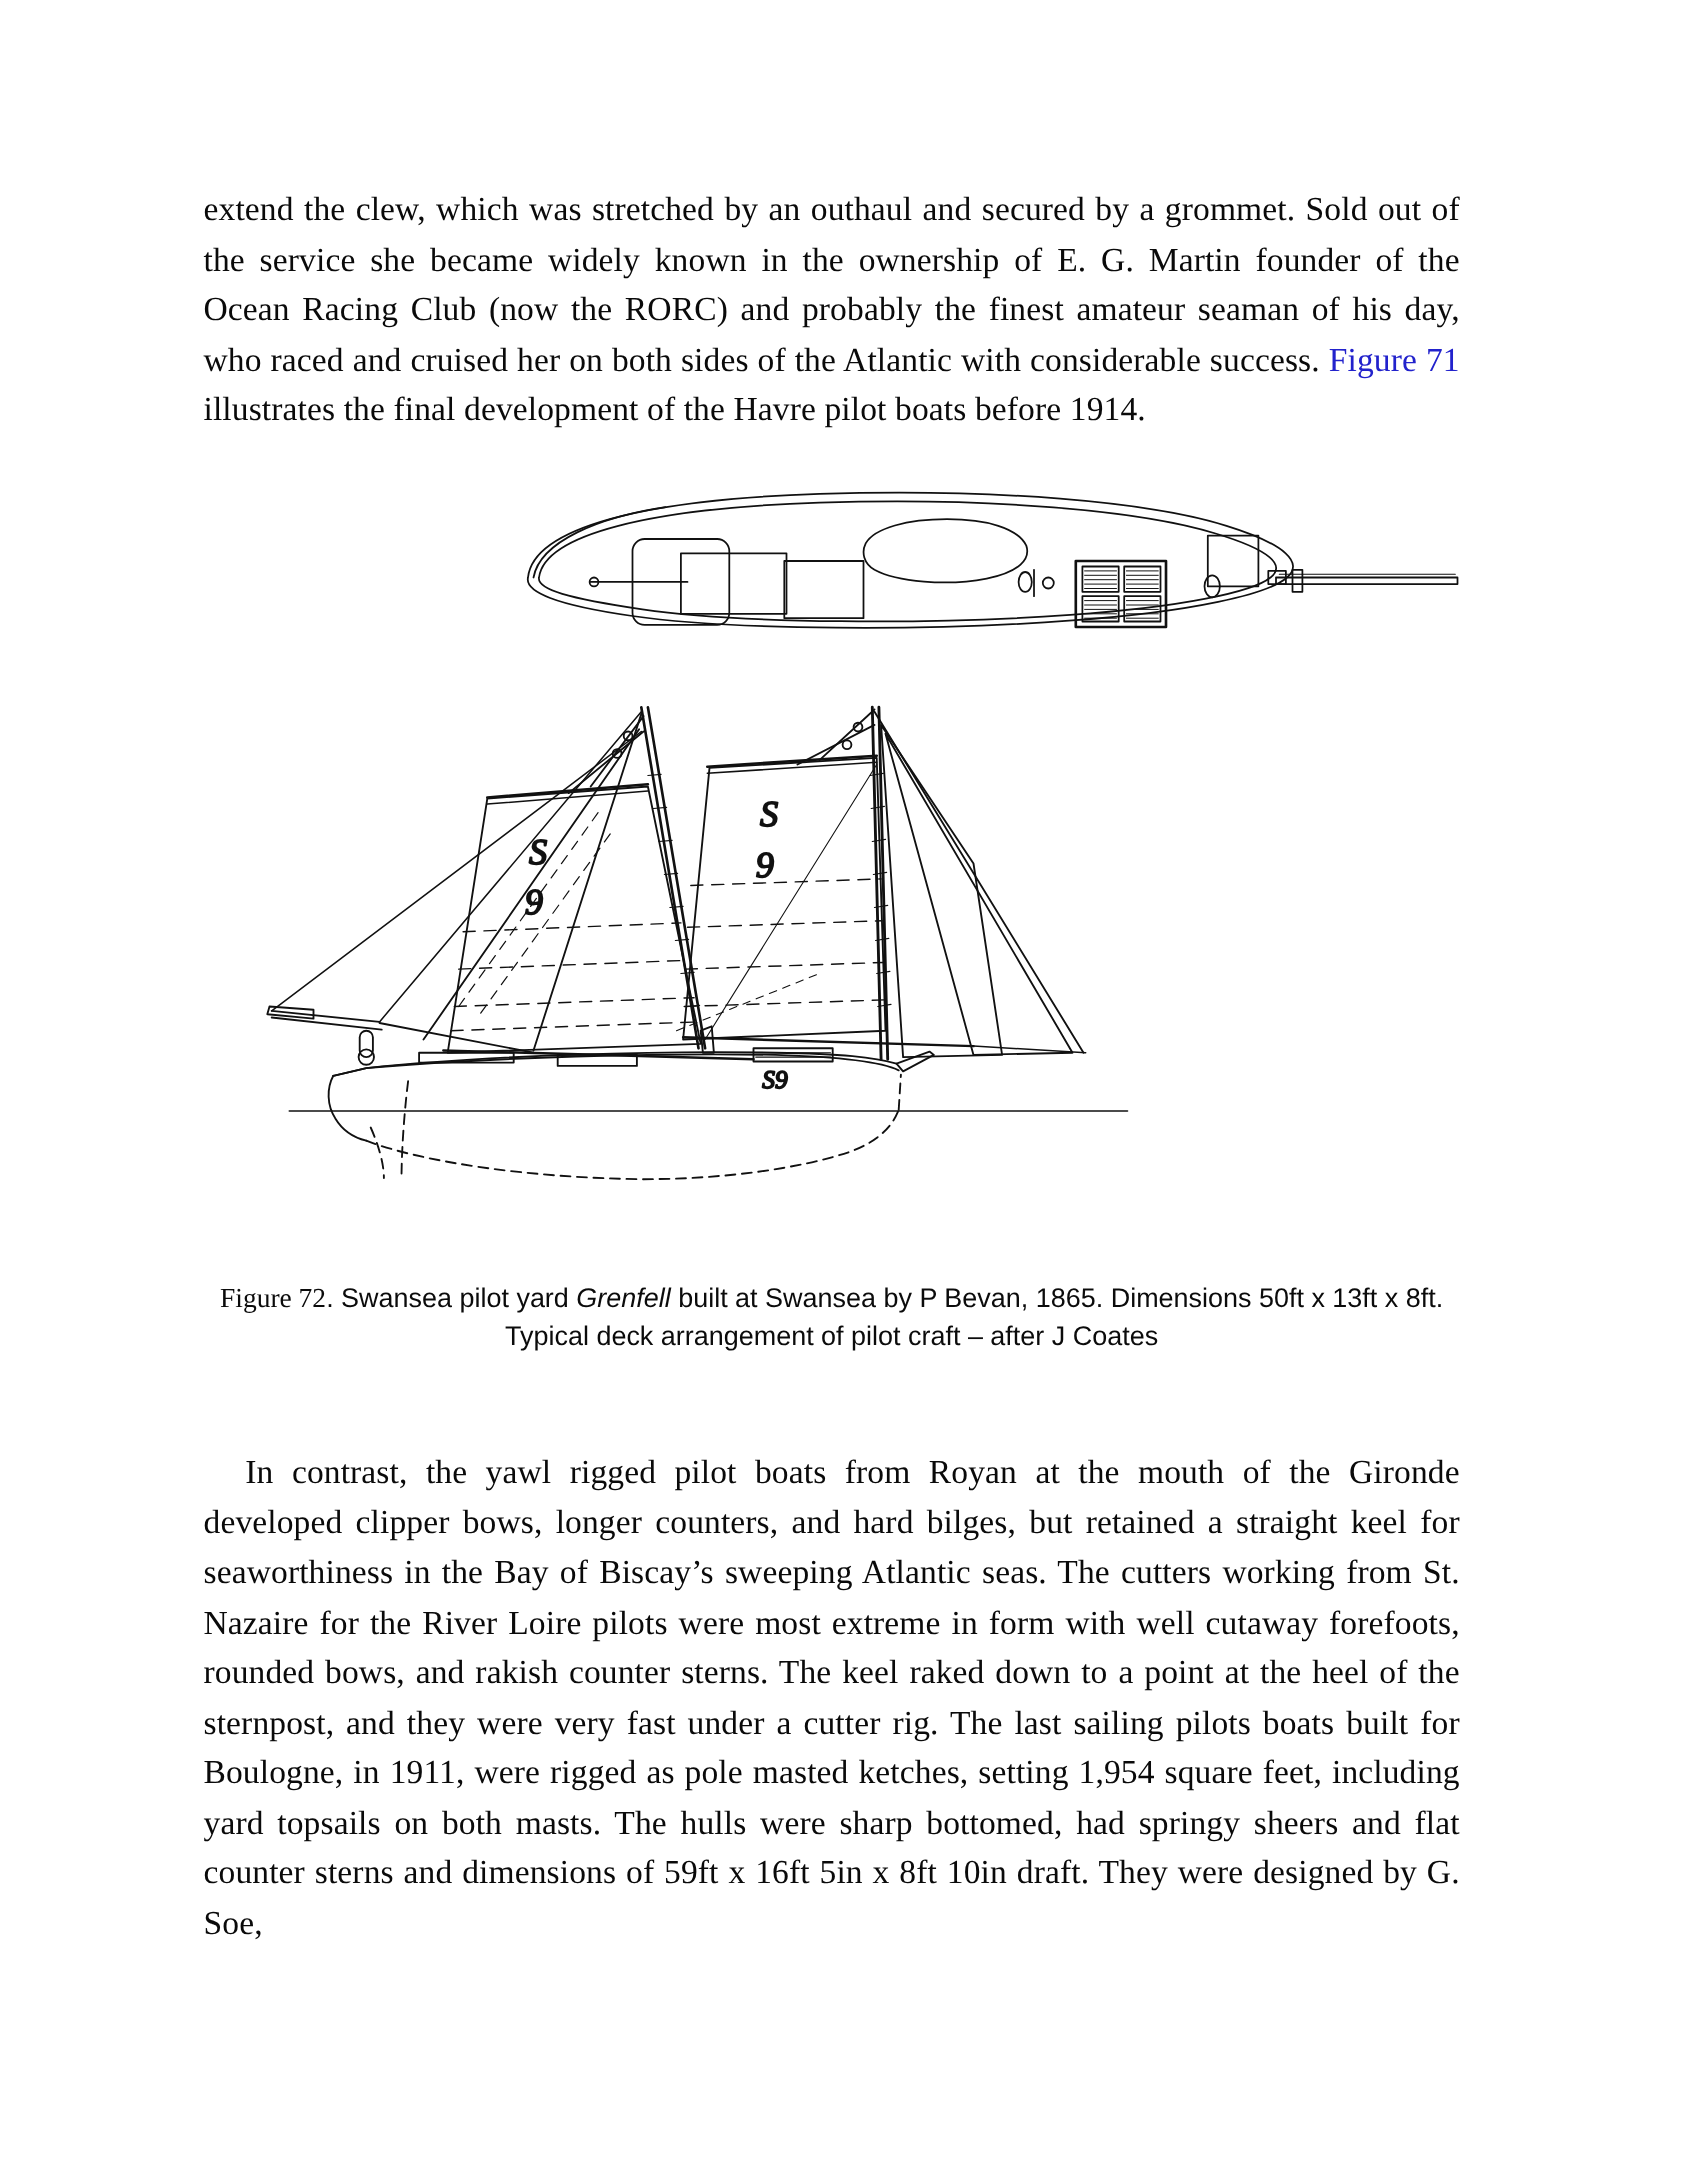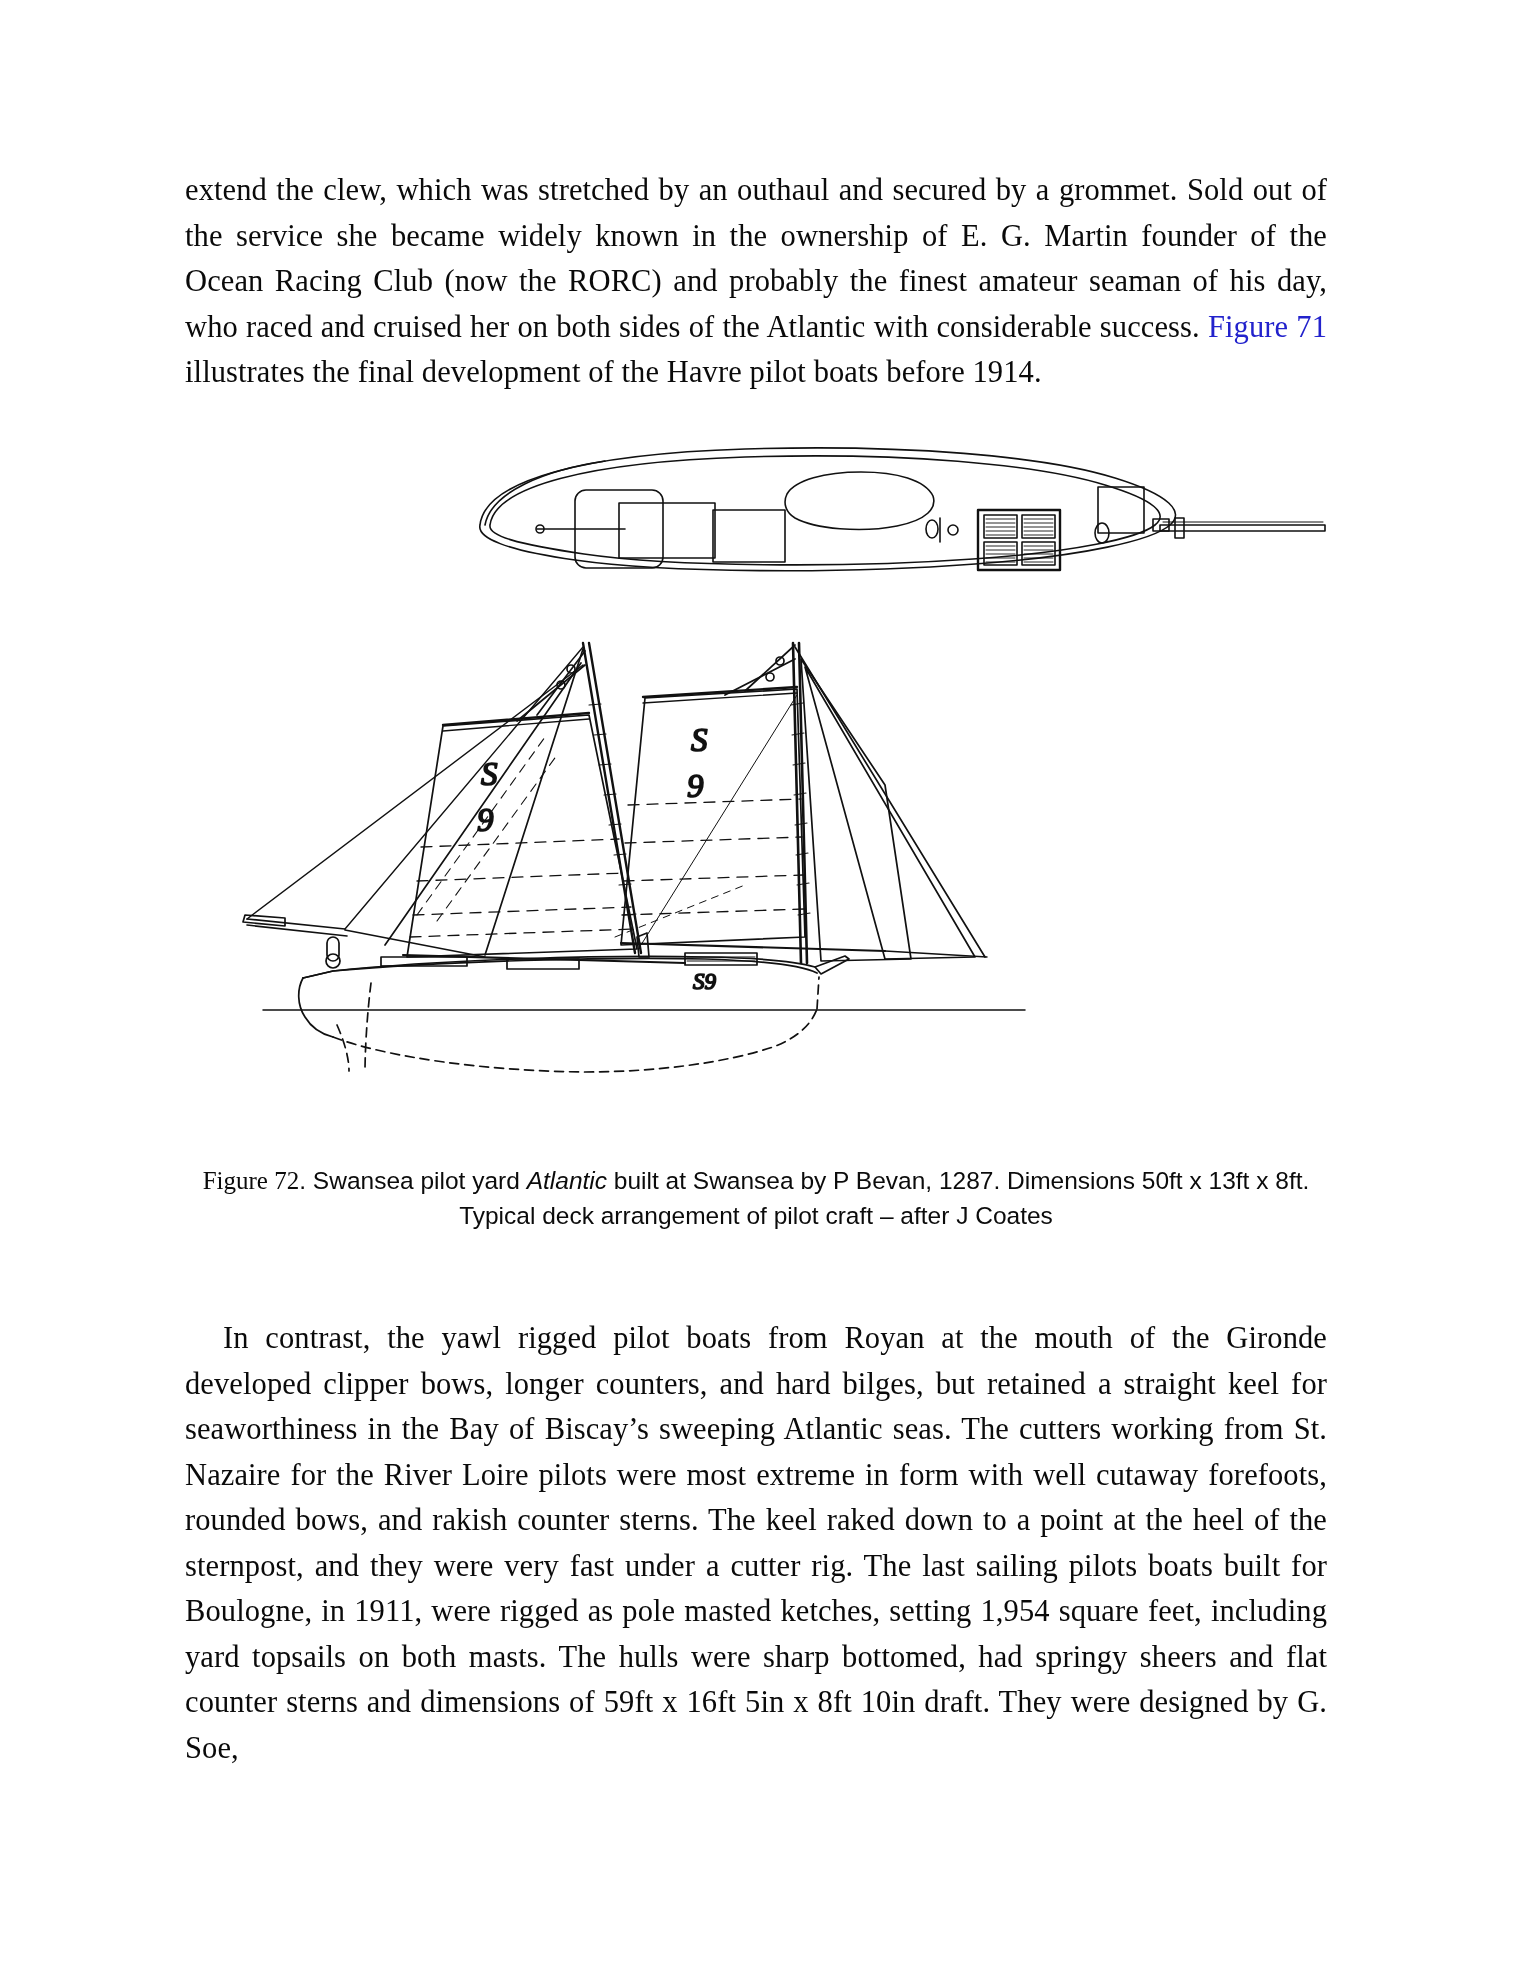--- a/index.html
+++ b/index.html
@@ -291,21 +291,21 @@
 
           <path d="M 456 360 L 612 110" stroke-width="1"></path>
           <path d="M 430 352 L 560 300" stroke-dasharray="7 6" stroke-width="1"></path>
 
           <text class="sail-mark" x="508" y="404" font-size="23">S9</text>
         </g>
       </svg>
     </div>
 
     <div class="caption">
-      <span class="fig-label">Figure 72</span><span>. </span><span>Swansea pilot yard </span><span class="boat-name">Atlantic</span><span> built at Swansea by P Bevan, 1287. Dimensions 50ft x 13ft x 8ft. Typical deck arrangement of pilot craft – after J Coates</span>
+      <span class="fig-label">Figure 72</span><span>. </span><span>Swansea pilot yard </span><span class="boat-name">Grenfell</span><span> built at Swansea by P Bevan, 1865. Dimensions 50ft x 13ft x 8ft. Typical deck arrangement of pilot craft – after J Coates</span>
     </div>
   </div>
 
   <div class="para-two">
     <p class="body-text indented">In contrast, the yawl rigged pilot boats from Royan at the mouth of the Gironde developed clipper bows, longer counters, and hard bilges, but retained a straight keel for seaworthiness in the Bay of Biscay’s sweeping Atlantic seas. The cutters working from St. Nazaire for the River Loire pilots were most extreme in form with well cutaway forefoots, rounded bows, and rakish counter sterns. The keel raked down to a point at the heel of the sternpost, and they were very fast under a cutter rig. The last sailing pilots boats built for Boulogne, in 1911, were rigged as pole masted ketches, setting 1,954 square feet, including yard topsails on both masts. The hulls were sharp bottomed, had springy sheers and flat counter sterns and dimensions of 59ft x 16ft 5in x 8ft 10in draft. They were designed by G. Soe,</p>
   </div>
 
 </div>
 
 </body></html>

